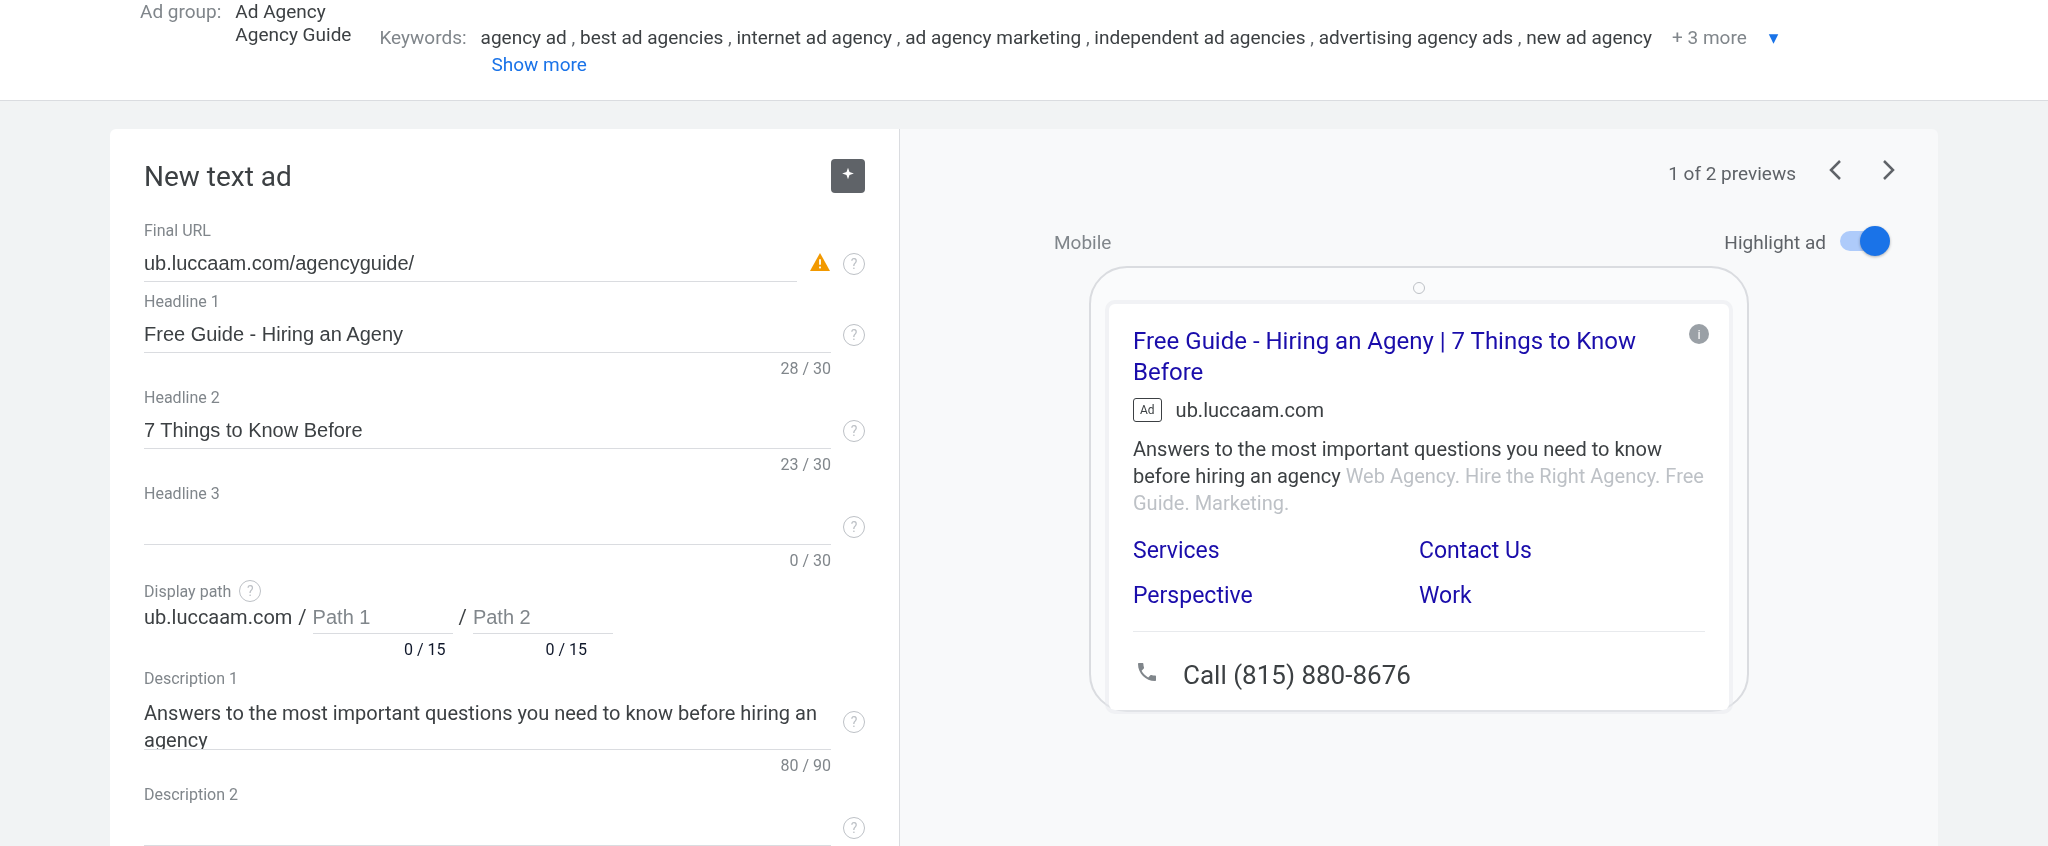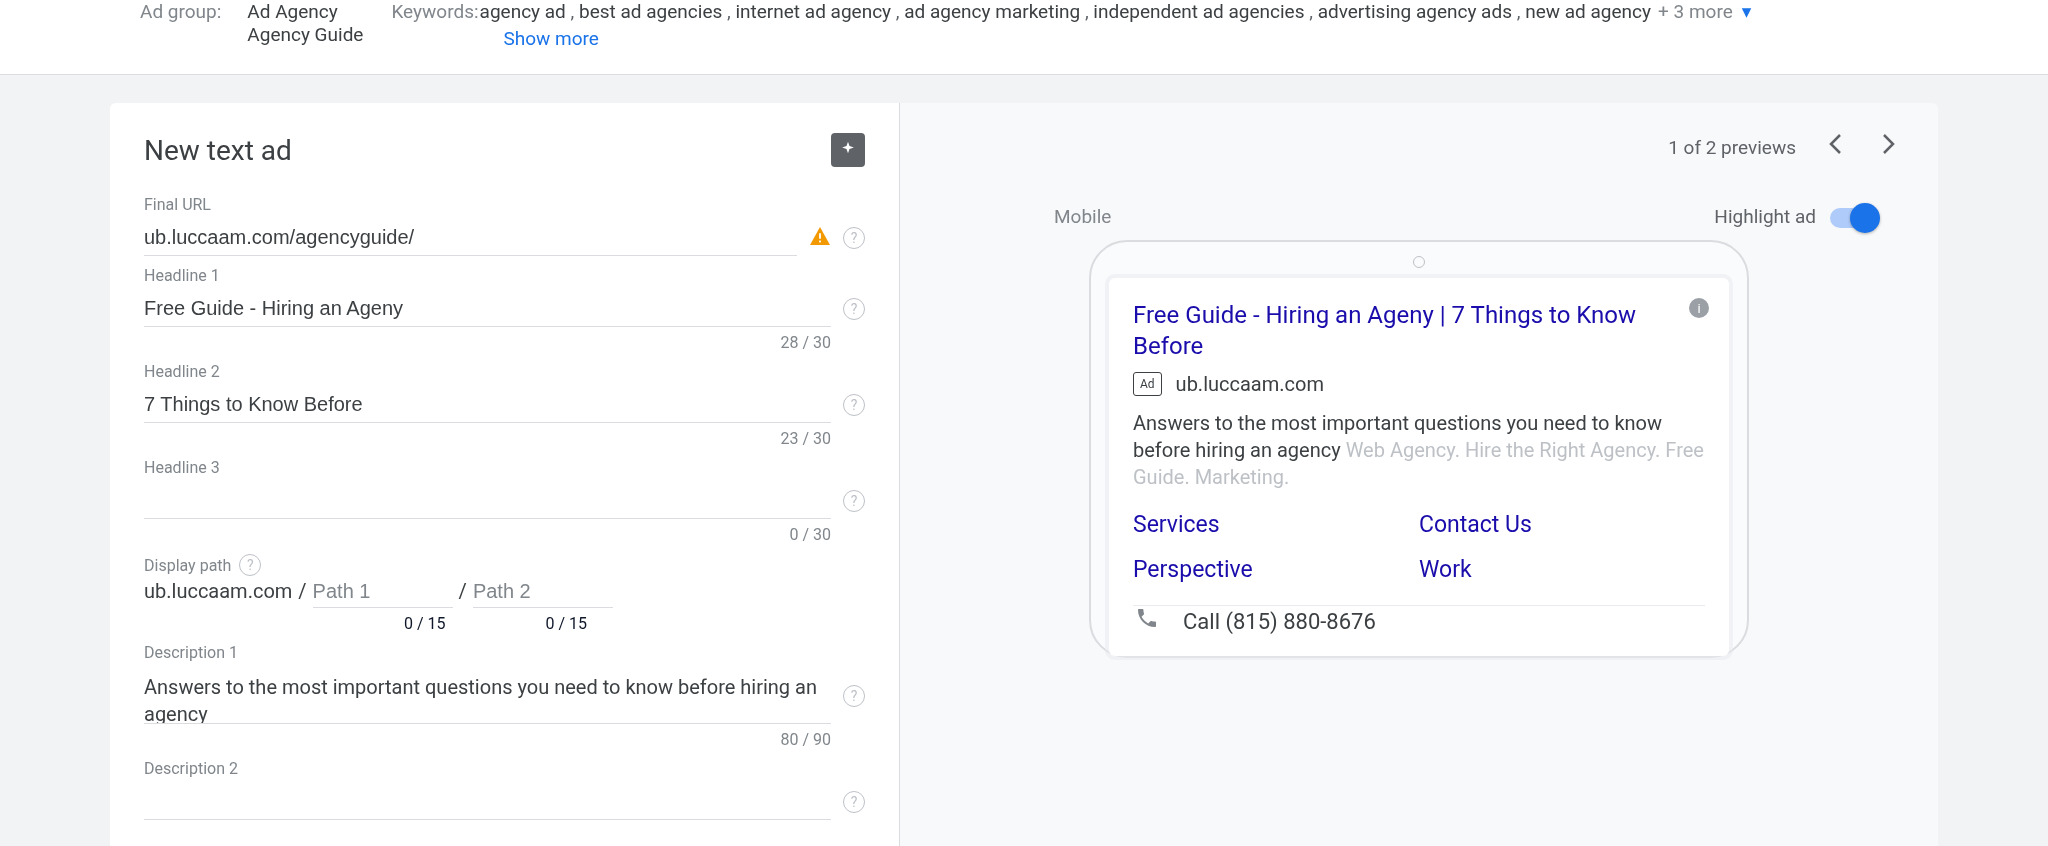--- a/index.html
+++ b/index.html
@@ -175,23 +175,23 @@
   }
   .nav-arrow {
     color: #5f6368;
     cursor: pointer;
     font-size: 24px;
     padding: 4px 8px;
   }
   .highlight-row {
     position: absolute;
     top: 102px;
-    right: 60px;
-    display: flex;
-    align-items: flex-end;
+    right: 50px;
+    display: flex;
+    align-items: flex-start;
     gap: 14px;
     font-size: 19px;
     color: #5f6368;
   }
   .toggle {
     width: 48px; height: 20px;
     background: #aecbfa;
     border-radius: 12px;
     position: relative;
     cursor: pointer;
@@ -276,47 +276,47 @@
   .sitelinks {
     margin-top: 20px;
     display: grid;
     grid-template-columns: 1fr 1fr;
     row-gap: 18px;
     font-size: 23px;
   }
   .sitelink { color: #1a0dab; cursor: pointer; }
   .call-row {
     margin-top: 22px;
-    padding: 0 2px 8px 2px;
+    padding: 28px 2px 8px 2px;
     border-top: 1px solid #e8eaed;
     display: flex;
     align-items: center;
     gap: 24px;
-    font-size: 22px;
+    font-size: 26px;
     color: #3c4043;
   }
   .phone-icon {
     color: #80868b;
     font-size: 24px;
   }
 </style>
 </head>
 <body>
 
 <div class="top-bar">
   <div class="top-row">
-    <div style="display:flex; gap:26px; align-items:flex-start;">
+    <div style="display:flex; gap:14px; align-items:flex-start;">
       <span class="top-label">Ad group:</span>
       <div>
         <div class="top-value">Ad Agency</div>
         <div class="top-value">Agency Guide</div>
       </div>
     </div>
     <div class="kw-block" style="flex:1;">
-      <div style="display:flex; gap:1px; align-items:flex-start; flex-wrap:wrap;">
+      <div style="display:flex; gap:14px; align-items:flex-start; flex-wrap:wrap;margin-top:26px;">
         <span class="top-label">Keywords:</span>
         <span class="keywords-list" id="kw-list"><span class="kw">agency ad</span><span class="kw-sep"> ,  </span><span class="kw">best ad agencies</span><span class="kw-sep"> ,  </span><span class="kw">internet ad agency</span><span class="kw-sep"> ,  </span><span class="kw">ad agency marketing</span><span class="kw-sep"> ,  </span><span class="kw">independent ad agencies</span><span class="kw-sep"> ,  </span><span class="kw">advertising agency ads</span><span class="kw-sep"> ,  </span><span class="kw">new ad agency</span></span>
         <span class="more-kw">+ 3 more</span>
         <span class="chev-down">▾</span>
       </div>
       <span class="show-more" style="margin-left:112px;">Show more</span>
     </div>
   </div>
 </div>
 

